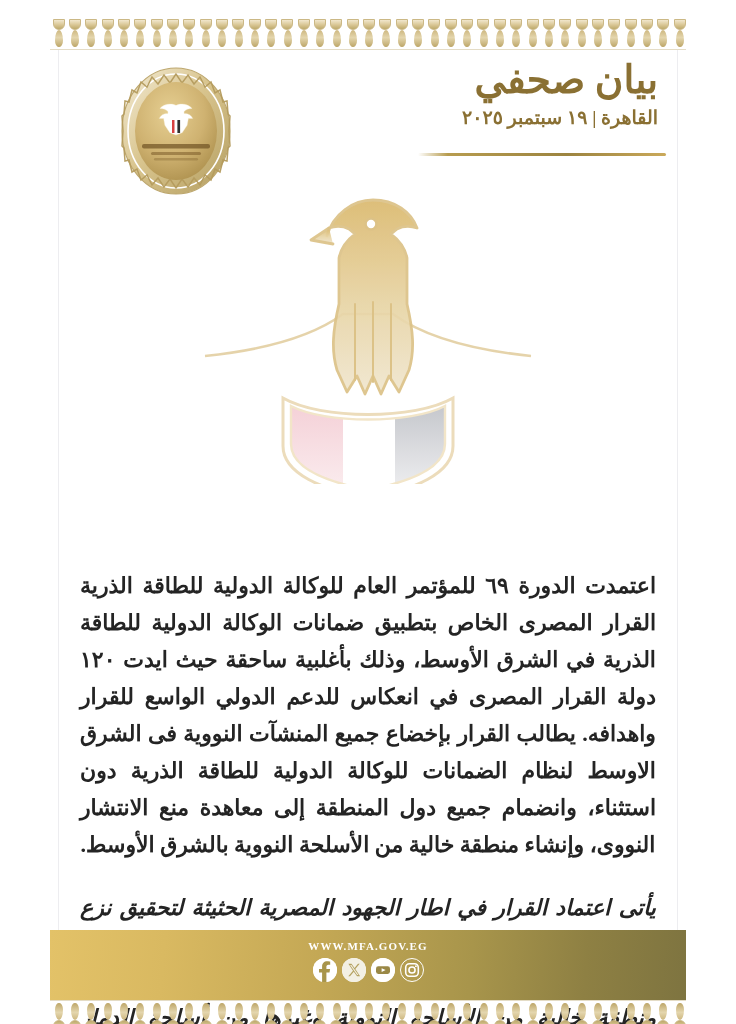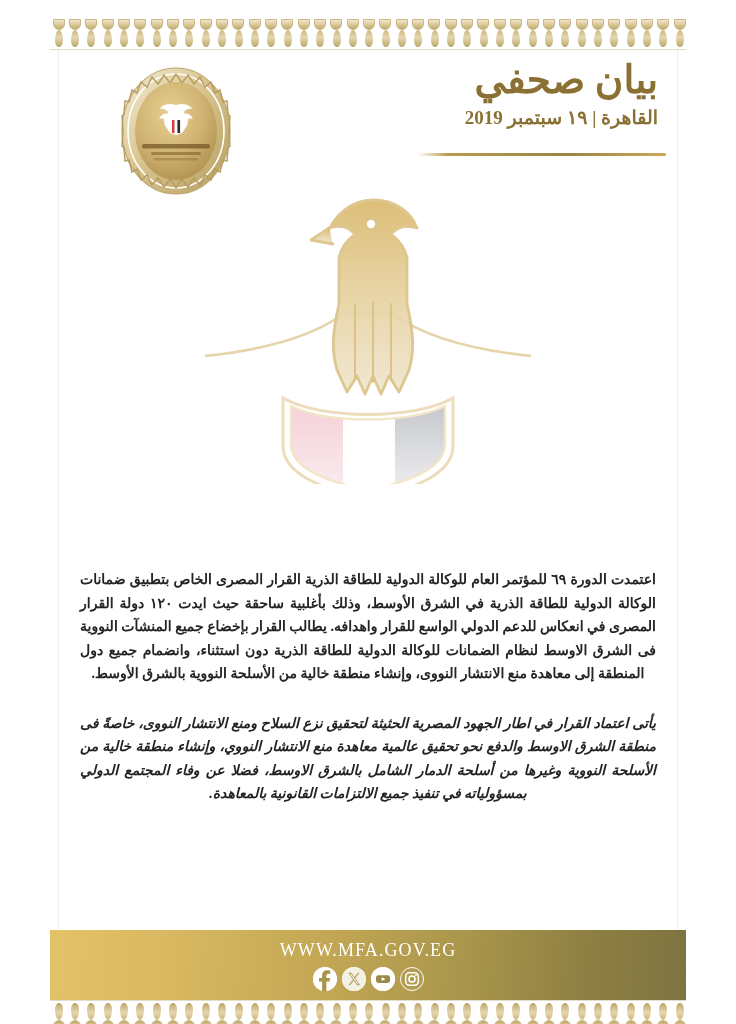--- a/index.html
+++ b/index.html
@@ -172,21 +172,21 @@
     left: 30px;
     right: 30px;
     top: 552px;
     direction: rtl;
     text-align: justify;
     text-align-last: justify;
   }
   .body-copy p {
     margin: 0 0 26px 0;
     font-family: "Liberation Serif", "DejaVu Serif", serif;
-    font-size: 14px;
+    font-size: 22px;
     font-weight: 700;
     line-height: 1.68;
     color: #242424;
     text-align: justify;
     text-align-last: center;
   }
   .body-copy p:last-child { margin-bottom: 0; font-style: italic; }
 
   
   .footer-band {
@@ -204,22 +204,22 @@
        #7e7440 100%);
   }
   .footer-inner {
     position: absolute;
     left: 0; right: 0;
     top: 10px;
     text-align: center;
   }
   .footer-url {
     font-family: "Liberation Serif", "DejaVu Serif", serif;
-    font-size: 18px;
-    font-weight: 400;
+    font-size: 11px;
+    font-weight: 700;
     color: #ffffff;
     letter-spacing: 1.1px;
     direction: ltr;
     margin: 0 0 6px 0;
   }
   .social-row {
     display: flex;
     justify-content: center;
     align-items: center;
     gap: 5px;
@@ -297,21 +297,21 @@
   </div>
   <div class="lotus-hairline" style="top:33px"></div>
 
   <div class="side-rail left"></div>
   <div class="side-rail right"></div>
 
   <div class="header">
 
     <div class="header-text">
       <div class="press-title">بيان صحفي</div>
-      <div class="press-date">القاهرة | ١٩ سبتمبر 2019</div>
+      <div class="press-date">القاهرة | ١٩ سبتمبر ٢٠٢٥</div>
     </div>
     <div class="header-rule"></div>
 
     <div class="seal">
       <svg viewBox="0 0 116 134" xmlns="http://www.w3.org/2000/svg" aria-hidden="true">
         <defs>
           <linearGradient id="sealOuter" x1="0" y1="0" x2="1" y2="1">
             <stop offset="0%" stop-color="#f4ecd6"></stop>
             <stop offset="45%" stop-color="#d9c58f"></stop>
             <stop offset="100%" stop-color="#b49e60"></stop>

